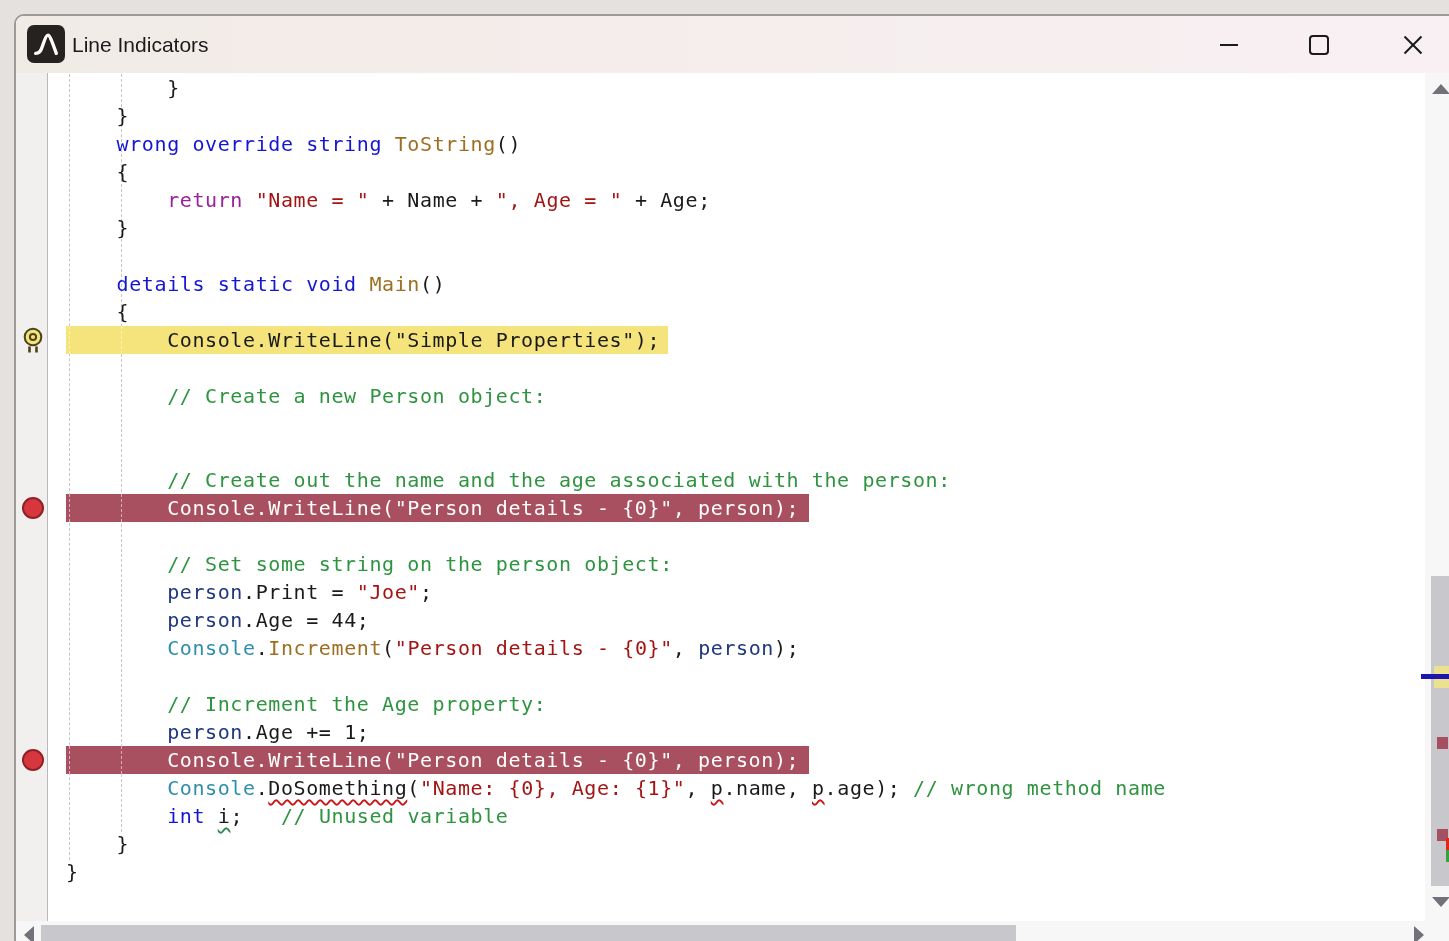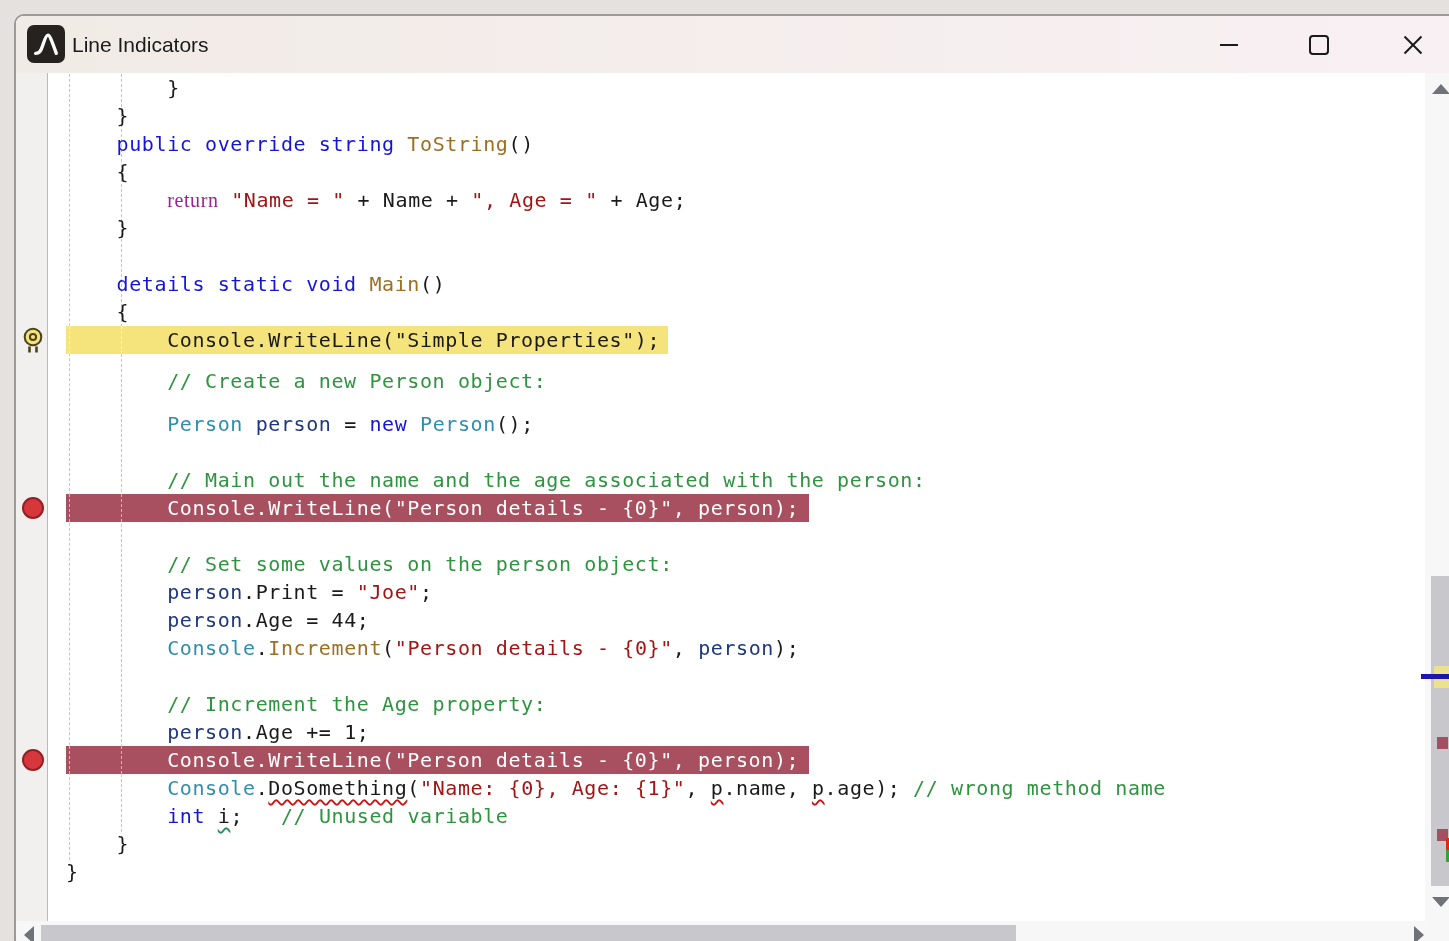--- a/index.html
+++ b/index.html
@@ -35,21 +35,21 @@
   .hl-yellow .linebg{background:var(--c-highlight-yellow,#f5e47c);padding-right:8px;}
   .hl-red .linebg{background:var(--c-highlight-red,#a85060);padding-right:10px;}
   .hl-yellow .linebg::before,.hl-yellow .linebg::after,
   .hl-red .linebg::before,.hl-red .linebg::after{
      content:'';position:absolute;top:0;bottom:0;width:0;
      border-left:1px dashed rgba(255,255,255,0.55);}
   .hl-yellow .linebg::before,.hl-red .linebg::before{left:3px;}
   .hl-yellow .linebg::after,.hl-red .linebg::after{left:55px;}
   .tk-pln{color:var(--c-plain,#1a1a1a);}
   .tk-kw{color:var(--c-keyword,#1515d5);}
-  .tk-ctl{color:var(--c-control-keyword,#9a219a);font-family:Liberation Serif, serif;}
+  .tk-ctl{color:var(--c-control-keyword,#9a219a);}
   .tk-com{color:var(--c-comment,#2e9440);}
   .tk-str{color:var(--c-string,#a31515);}
   .tk-cls{color:var(--c-class-name,#2e8fad);}
   .tk-mth{color:var(--c-method,#9c6f21);}
   .tk-var{color:var(--c-local-variable,#1f377f);}
   .tk-wht{color:#ffffff;}
   .tk-sqr{color:var(--c-plain,#1a1a1a);text-decoration:underline;
           text-decoration-style:wavy;text-decoration-color:var(--c-squiggle-error,#cc1414);
           text-decoration-thickness:1.5px;text-underline-offset:4px;}
   .tk-sqg{color:var(--c-plain,#1a1a1a);text-decoration:underline;
@@ -102,36 +102,35 @@
   <div class="margin-strip"></div>
 
   <div id="guides">
       <div class="indent-guide" style="left: 53px; top: 58px; height: 786px;"></div>
       <div class="indent-guide" style="left: 105px; top: 58px; height: 758px;"></div>
     </div>
 
   <div class="code-layer" id="code-lines">
       <div class="code-line" style="top: 58px;"><span class="linebg"><span class="tk-pln">        }</span></span></div>
       <div class="code-line" style="top: 86px;"><span class="linebg"><span class="tk-pln">    }</span></span></div>
-      <div class="code-line" style="top: 114px;"><span class="linebg"><span class="tk-pln">    </span><span class="tk-kw">public override string</span><span class="tk-pln"> </span><span class="tk-mth">ToString</span><span class="tk-pln">()</span></span></div>
+      <div class="code-line" style="top: 114px;"><span class="linebg"><span class="tk-pln">    </span><span class="tk-kw">wrong override string</span><span class="tk-pln"> </span><span class="tk-mth">ToString</span><span class="tk-pln">()</span></span></div>
       <div class="code-line" style="top: 142px;"><span class="linebg"><span class="tk-pln">    {</span></span></div>
       <div class="code-line" style="top: 170px;"><span class="linebg"><span class="tk-pln">        </span><span class="tk-ctl">return</span><span class="tk-pln"> </span><span class="tk-str">"Name = "</span><span class="tk-pln"> + Name + </span><span class="tk-str">", Age = "</span><span class="tk-pln"> + Age;</span></span></div>
       <div class="code-line" style="top: 198px;"><span class="linebg"><span class="tk-pln">    }</span></span></div>
       <div class="code-line" style="top: 226px;"><span class="linebg"></span></div>
       <div class="code-line" style="top: 254px;"><span class="linebg"><span class="tk-pln">    </span><span class="tk-kw">details static void</span><span class="tk-pln"> </span><span class="tk-mth">Main</span><span class="tk-pln">()</span></span></div>
       <div class="code-line" style="top: 282px;"><span class="linebg"><span class="tk-pln">    {</span></span></div>
       <div class="code-line hl-yellow" style="top: 310px;"><span class="linebg"><span class="tk-pln">        Console.WriteLine("Simple Properties");</span></span></div>
       <div class="code-line" style="top: 338px;"><span class="linebg"></span></div>
-      <div class="code-line" style="top: 351px;"><span class="linebg"><span class="tk-pln">        </span><span class="tk-com">// Create a new Person object:</span></span></div>
-      <div class="code-line" style="top: 394px;"><span class="linebg"><span class="tk-pln">        </span><span class="tk-cls">Person</span><span class="tk-pln"> </span><span class="tk-var">person</span><span class="tk-pln"> = </span><span class="tk-kw">new</span><span class="tk-pln"> </span><span class="tk-cls">Person</span><span class="tk-pln">();</span></span></div>
+      <div class="code-line" style="top: 366px;"><span class="linebg"><span class="tk-pln">        </span><span class="tk-com">// Create a new Person object:</span></span></div>
       <div class="code-line" style="top: 422px;"><span class="linebg"></span></div>
-      <div class="code-line" style="top: 450px;"><span class="linebg"><span class="tk-pln">        </span><span class="tk-com">// Main out the name and the age associated with the person:</span></span></div>
+      <div class="code-line" style="top: 450px;"><span class="linebg"><span class="tk-pln">        </span><span class="tk-com">// Create out the name and the age associated with the person:</span></span></div>
       <div class="code-line hl-red" style="top: 478px;"><span class="linebg"><span class="tk-wht">        Console.WriteLine("Person details - {0}", person);</span></span></div>
       <div class="code-line" style="top: 506px;"><span class="linebg"></span></div>
-      <div class="code-line" style="top: 534px;"><span class="linebg"><span class="tk-pln">        </span><span class="tk-com">// Set some values on the person object:</span></span></div>
+      <div class="code-line" style="top: 534px;"><span class="linebg"><span class="tk-pln">        </span><span class="tk-com">// Set some string on the person object:</span></span></div>
       <div class="code-line" style="top: 562px;"><span class="linebg"><span class="tk-pln">        </span><span class="tk-var">person</span><span class="tk-pln">.Print = </span><span class="tk-str">"Joe"</span><span class="tk-pln">;</span></span></div>
       <div class="code-line" style="top: 590px;"><span class="linebg"><span class="tk-pln">        </span><span class="tk-var">person</span><span class="tk-pln">.Age = 44;</span></span></div>
       <div class="code-line" style="top: 618px;"><span class="linebg"><span class="tk-pln">        </span><span class="tk-cls">Console</span><span class="tk-pln">.</span><span class="tk-mth">Increment</span><span class="tk-pln">(</span><span class="tk-str">"Person details - {0}"</span><span class="tk-pln">, </span><span class="tk-var">person</span><span class="tk-pln">);</span></span></div>
       <div class="code-line" style="top: 646px;"><span class="linebg"></span></div>
       <div class="code-line" style="top: 674px;"><span class="linebg"><span class="tk-pln">        </span><span class="tk-com">// Increment the Age property:</span></span></div>
       <div class="code-line" style="top: 702px;"><span class="linebg"><span class="tk-pln">        </span><span class="tk-var">person</span><span class="tk-pln">.Age += 1;</span></span></div>
       <div class="code-line hl-red" style="top: 730px;"><span class="linebg"><span class="tk-wht">        Console.WriteLine("Person details - {0}", person);</span></span></div>
       <div class="code-line" style="top: 758px;"><span class="linebg"><span class="tk-pln">        </span><span class="tk-cls">Console</span><span class="tk-pln">.</span><span class="tk-sqr">DoSomething</span><span class="tk-pln">(</span><span class="tk-str">"Name: {0}, Age: {1}"</span><span class="tk-pln">, </span><span class="tk-sqr">p</span><span class="tk-pln">.name, </span><span class="tk-sqr">p</span><span class="tk-pln">.age); </span><span class="tk-com">// wrong method name</span></span></div>
       <div class="code-line" style="top: 786px;"><span class="linebg"><span class="tk-pln">        </span><span class="tk-kw">int</span><span class="tk-pln"> </span><span class="tk-sqg">i</span><span class="tk-pln">;   </span><span class="tk-com">// Unused variable</span></span></div>
       <div class="code-line" style="top: 814px;"><span class="linebg"><span class="tk-pln">    }</span></span></div>

